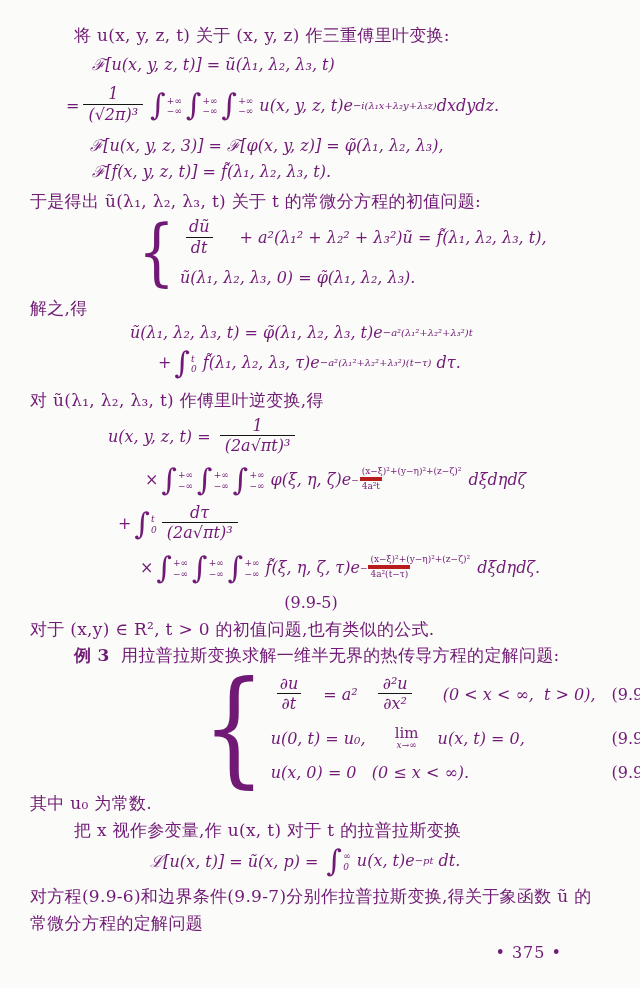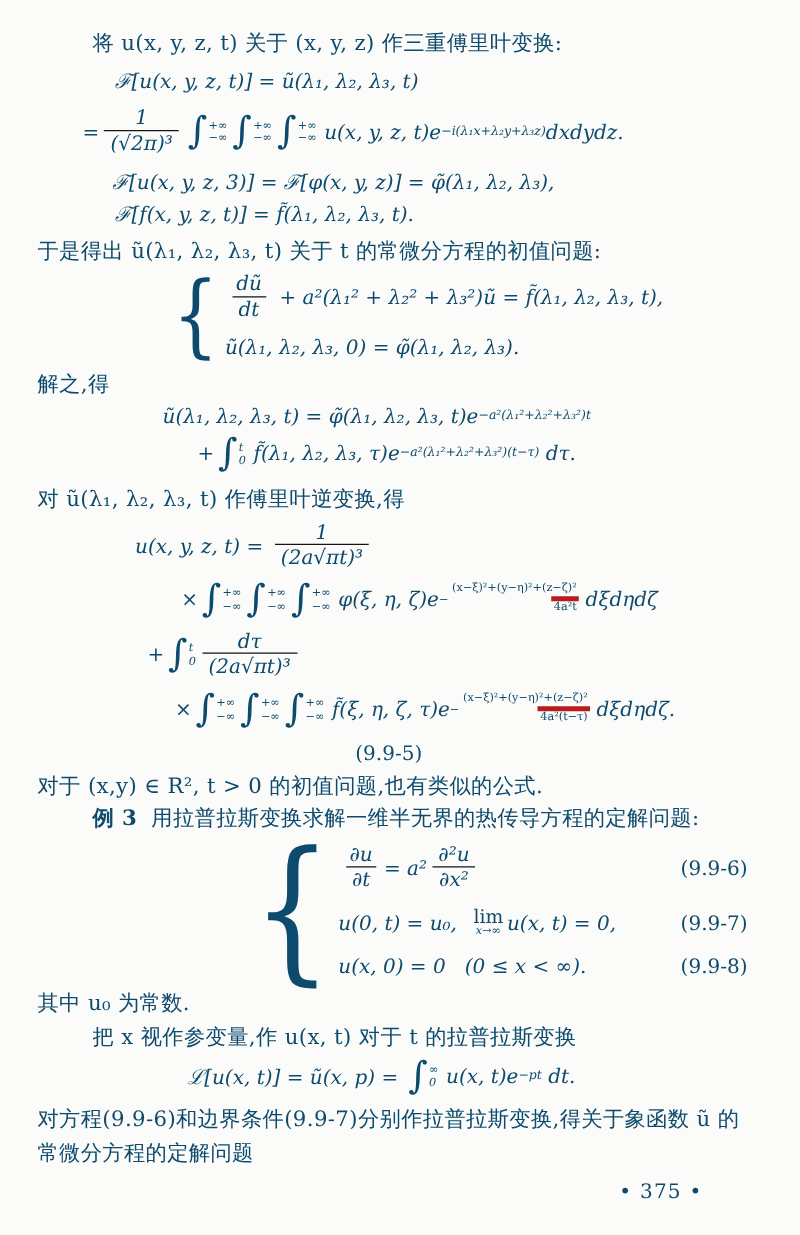--- a/index.html
+++ b/index.html
@@ -1,41 +1,41 @@
 <!DOCTYPE html>
 <html><head>
 <meta charset="utf-8">
 <style>
   html,body{margin:0;padding:0;background:#e8e8e4;}
   .page{
-    width:640px;height:988px;background:#fbfbf9;color:#0c4a6e;
+    width:640px;height:988px;background:#fbfbf9;color:#701a75;
     font-family:"DejaVu Serif","Liberation Serif",serif;
     box-sizing:border-box;padding:20px 42px 0 30px;position:relative;
     margin:0 auto;overflow:hidden;
   }
   .txt{font-size:17px;line-height:1.32;margin:0;letter-spacing:.3px;}
   .indent{padding-left:44px;}
   .fline{display:flex;align-items:center;font-size:16px;}
   .m{font-style:italic;white-space:pre;}
   .up{font-style:normal;white-space:pre;}
   .sup{font-style:italic;font-size:10px;vertical-align:6px;white-space:pre;}
   .frac{display:inline-flex;flex-direction:column;align-items:center;margin:0 4px;font-style:italic;}
   .frac .fnum{padding:0 5px;line-height:1.15;}
   .frac .fden{padding:0 5px;border-top:1px solid #141414;line-height:1.25;}
   .int{display:inline-flex;align-items:center;margin:0 1px 0 3px;}
   .int .ig{font-size:30px;line-height:.85;font-style:normal;}
   .int .lims{display:inline-flex;flex-direction:column;font-size:9px;line-height:1.15;font-style:italic;margin-left:1px;transform:translateY(1px);}
   .sfracwrap{display:inline-flex;align-items:center;vertical-align:7px;font-size:9px;}
-  .sfrac{display:inline-flex;flex-direction:column;align-items:flex-end;margin-left:1px;}
+  .sfrac{display:inline-flex;flex-direction:column;align-items:flex-start;margin-left:1px;}
   .sfrac .fnum{line-height:1.2;padding:0 2px;}
   .sfrac .fden{line-height:1.3;border-top:4px solid #b91c1c;padding:0 2px;}
   .system{display:flex;align-items:center;}
   .brace{font-weight:400;line-height:1;display:inline-block;transform:scaleY(1.25);transform-origin:center;margin-right:5px;}
   .eqs{display:flex;flex-direction:column;}
-  .eqrow{display:flex;align-items:center;font-size:16px;}
+  .eqrow{display:flex;align-items:center;font-size:16px;gap:16px;}
   .sys2wrap{display:flex;width:100%;align-items:center;}
   .sys2eqs{flex:1;display:flex;flex-direction:column;row-gap:12px;}
   .eqno{margin-left:auto;font-style:normal;font-size:16px;white-space:pre;}
   .lim{display:inline-flex;flex-direction:column;align-items:center;margin:0 3px;}
   .lim .limtop{font-style:normal;font-size:15px;line-height:1;}
   .lim .limbot{font-style:italic;font-size:9px;line-height:1.1;}
   .rightline{text-align:center;font-size:16px;padding-right:6px;}
   .pagenum{position:absolute;right:78px;bottom:26px;font-size:16px;font-weight:normal;letter-spacing:1px;}
   .bold{font-weight:bold;}
 </style>
@@ -233,20 +233,21 @@
         <div class="eqrow">
           <span class="frac">
             <span class="fnum">∂u</span>
             <span class="fden">∂t</span>
           </span>
           <span class="m">= a²</span>
           <span class="frac">
             <span class="fnum">∂²u</span>
             <span class="fden">∂x²</span>
           </span>
+          <span class="m">  (0 &lt; x &lt; ∞,  t &gt; 0),</span>
           <span class="eqno">(9.9-6)</span>
         </div>
         <div class="eqrow">
           <span class="m">u(0, t) = u₀,  </span>
           <span class="lim">
             <span class="limtop">lim</span>
             <span class="limbot">x→∞</span>
           </span>
           <span class="m">u(x, t) = 0,</span>
           <span class="eqno">(9.9-7)</span>

